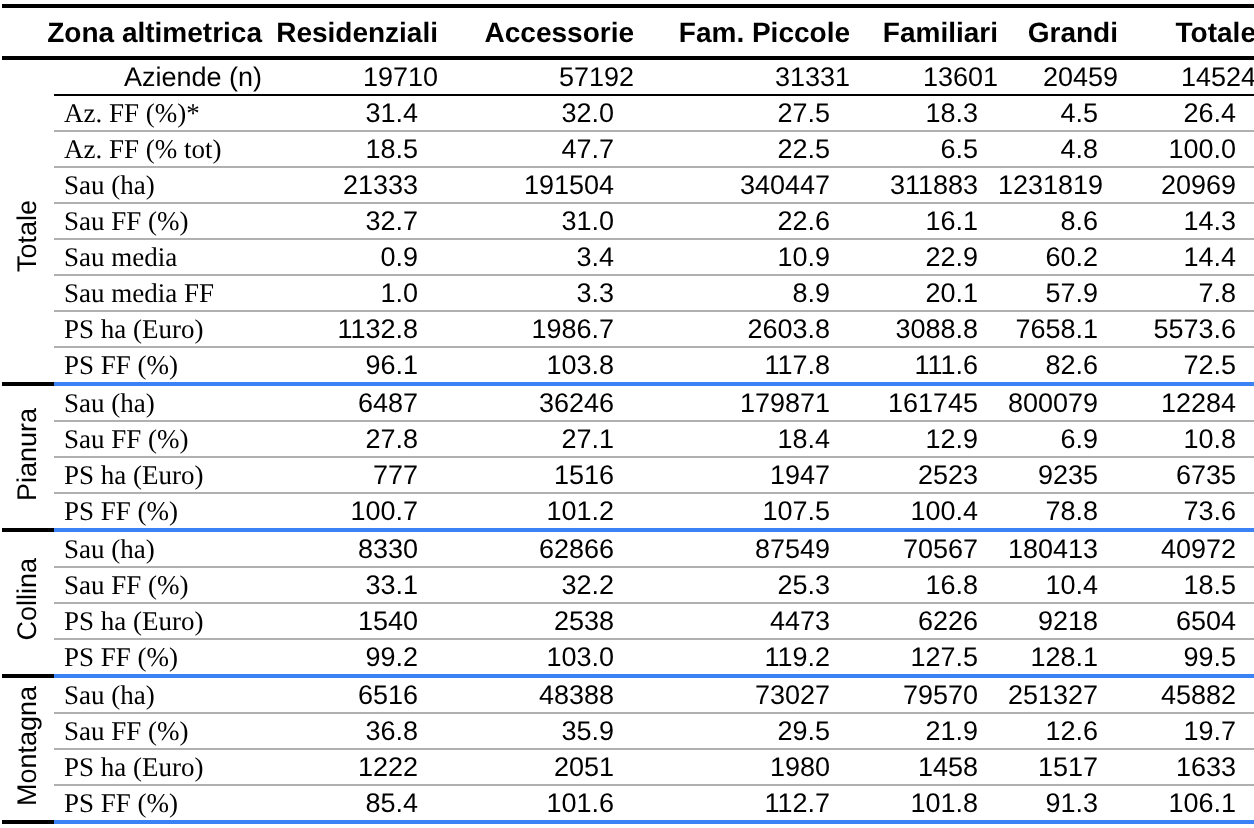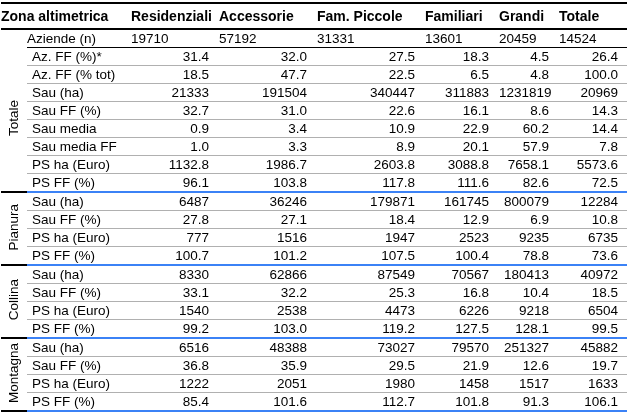--- a/index.html
+++ b/index.html
@@ -2,26 +2,26 @@
 <html><head>
 <meta charset="utf-8">
 <style>
   html,body{margin:0;padding:0;background:#fff;}
   body{width:627px;height:414px;font-family:"Liberation Sans",sans-serif;color:#000;}
   table{border-collapse:collapse;table-layout:fixed;width:625px;margin:2px 0 0 1px;
         font-family:"Liberation Sans",sans-serif;font-size:13.5px;}
   col.c-group{width:26px;} col.c-label{width:104px;}
   col.c1{width:88px;} col.c2{width:98px;} col.c3{width:108px;}
   col.c4{width:74px;} col.c5{width:60px;} col.c6{width:69px;}
-  th{font-weight:bold;font-size:14px;height:24px;padding:0;text-align:left;
+  th{font-weight:bold;font-size:14px;height:24px;padding:0;text-align:right;
      border-top:2px solid #000;border-bottom:2px solid #000;white-space:nowrap;}
   td{height:17px;padding:0;white-space:nowrap;overflow:hidden;}
-  td.lbl{text-align:left;padding-left:5px;border-bottom:1px solid #b0b0b0;}
+  td.lbl{text-align:left;padding-left:5px;border-bottom:1px solid #b0b0b0;font-family:Liberation Serif, serif;}
   td.num{text-align:right;padding-right:10px;border-bottom:1px solid #b0b0b0;}
-  td.ctr{text-align:left;}
+  td.ctr{text-align:right;}
   tr.aziende td{border-bottom:1px solid #000;}
   tr.aziende td.blank{border-bottom:none;}
   tr.group-end td{border-bottom:2px solid #3b82f6;}
   td.vcell{text-align:center;vertical-align:middle;border-bottom:2px solid #000;}
   td.vcell span{display:inline-block;writing-mode:vertical-rl;transform:rotate(180deg);
                 font-size:13.5px;line-height:1;}
 </style>
 </head>
 <body>
 

